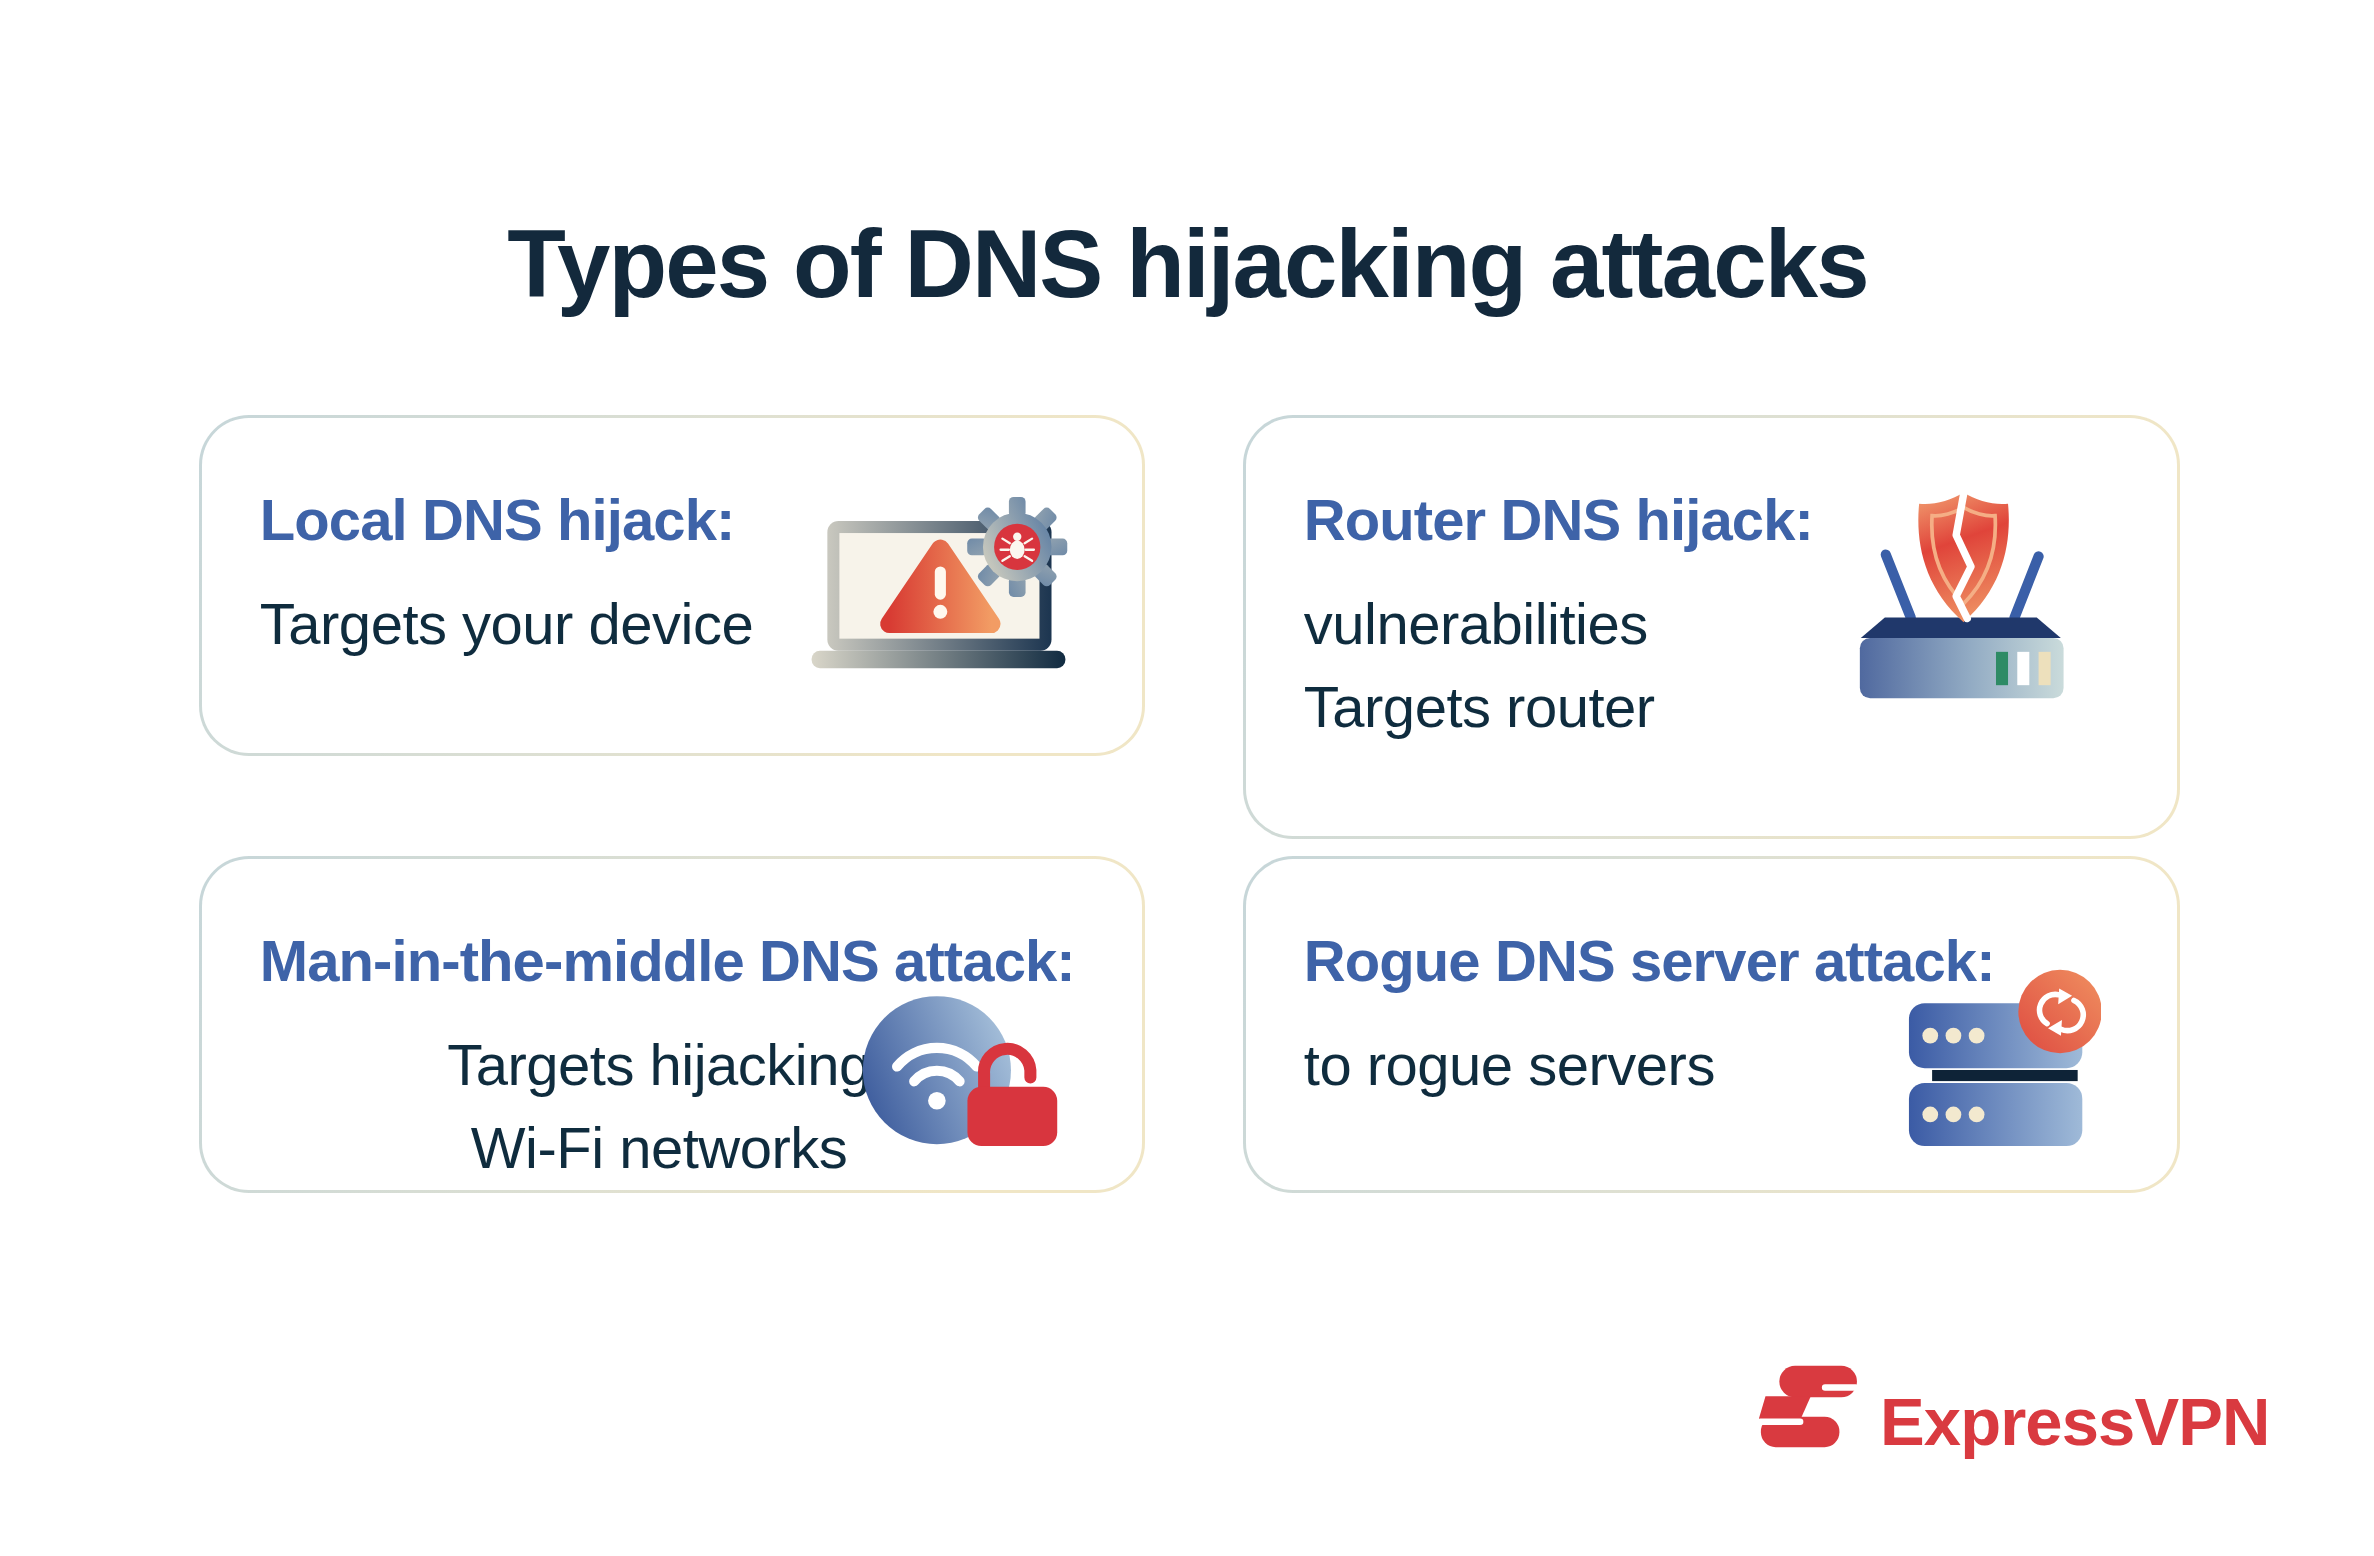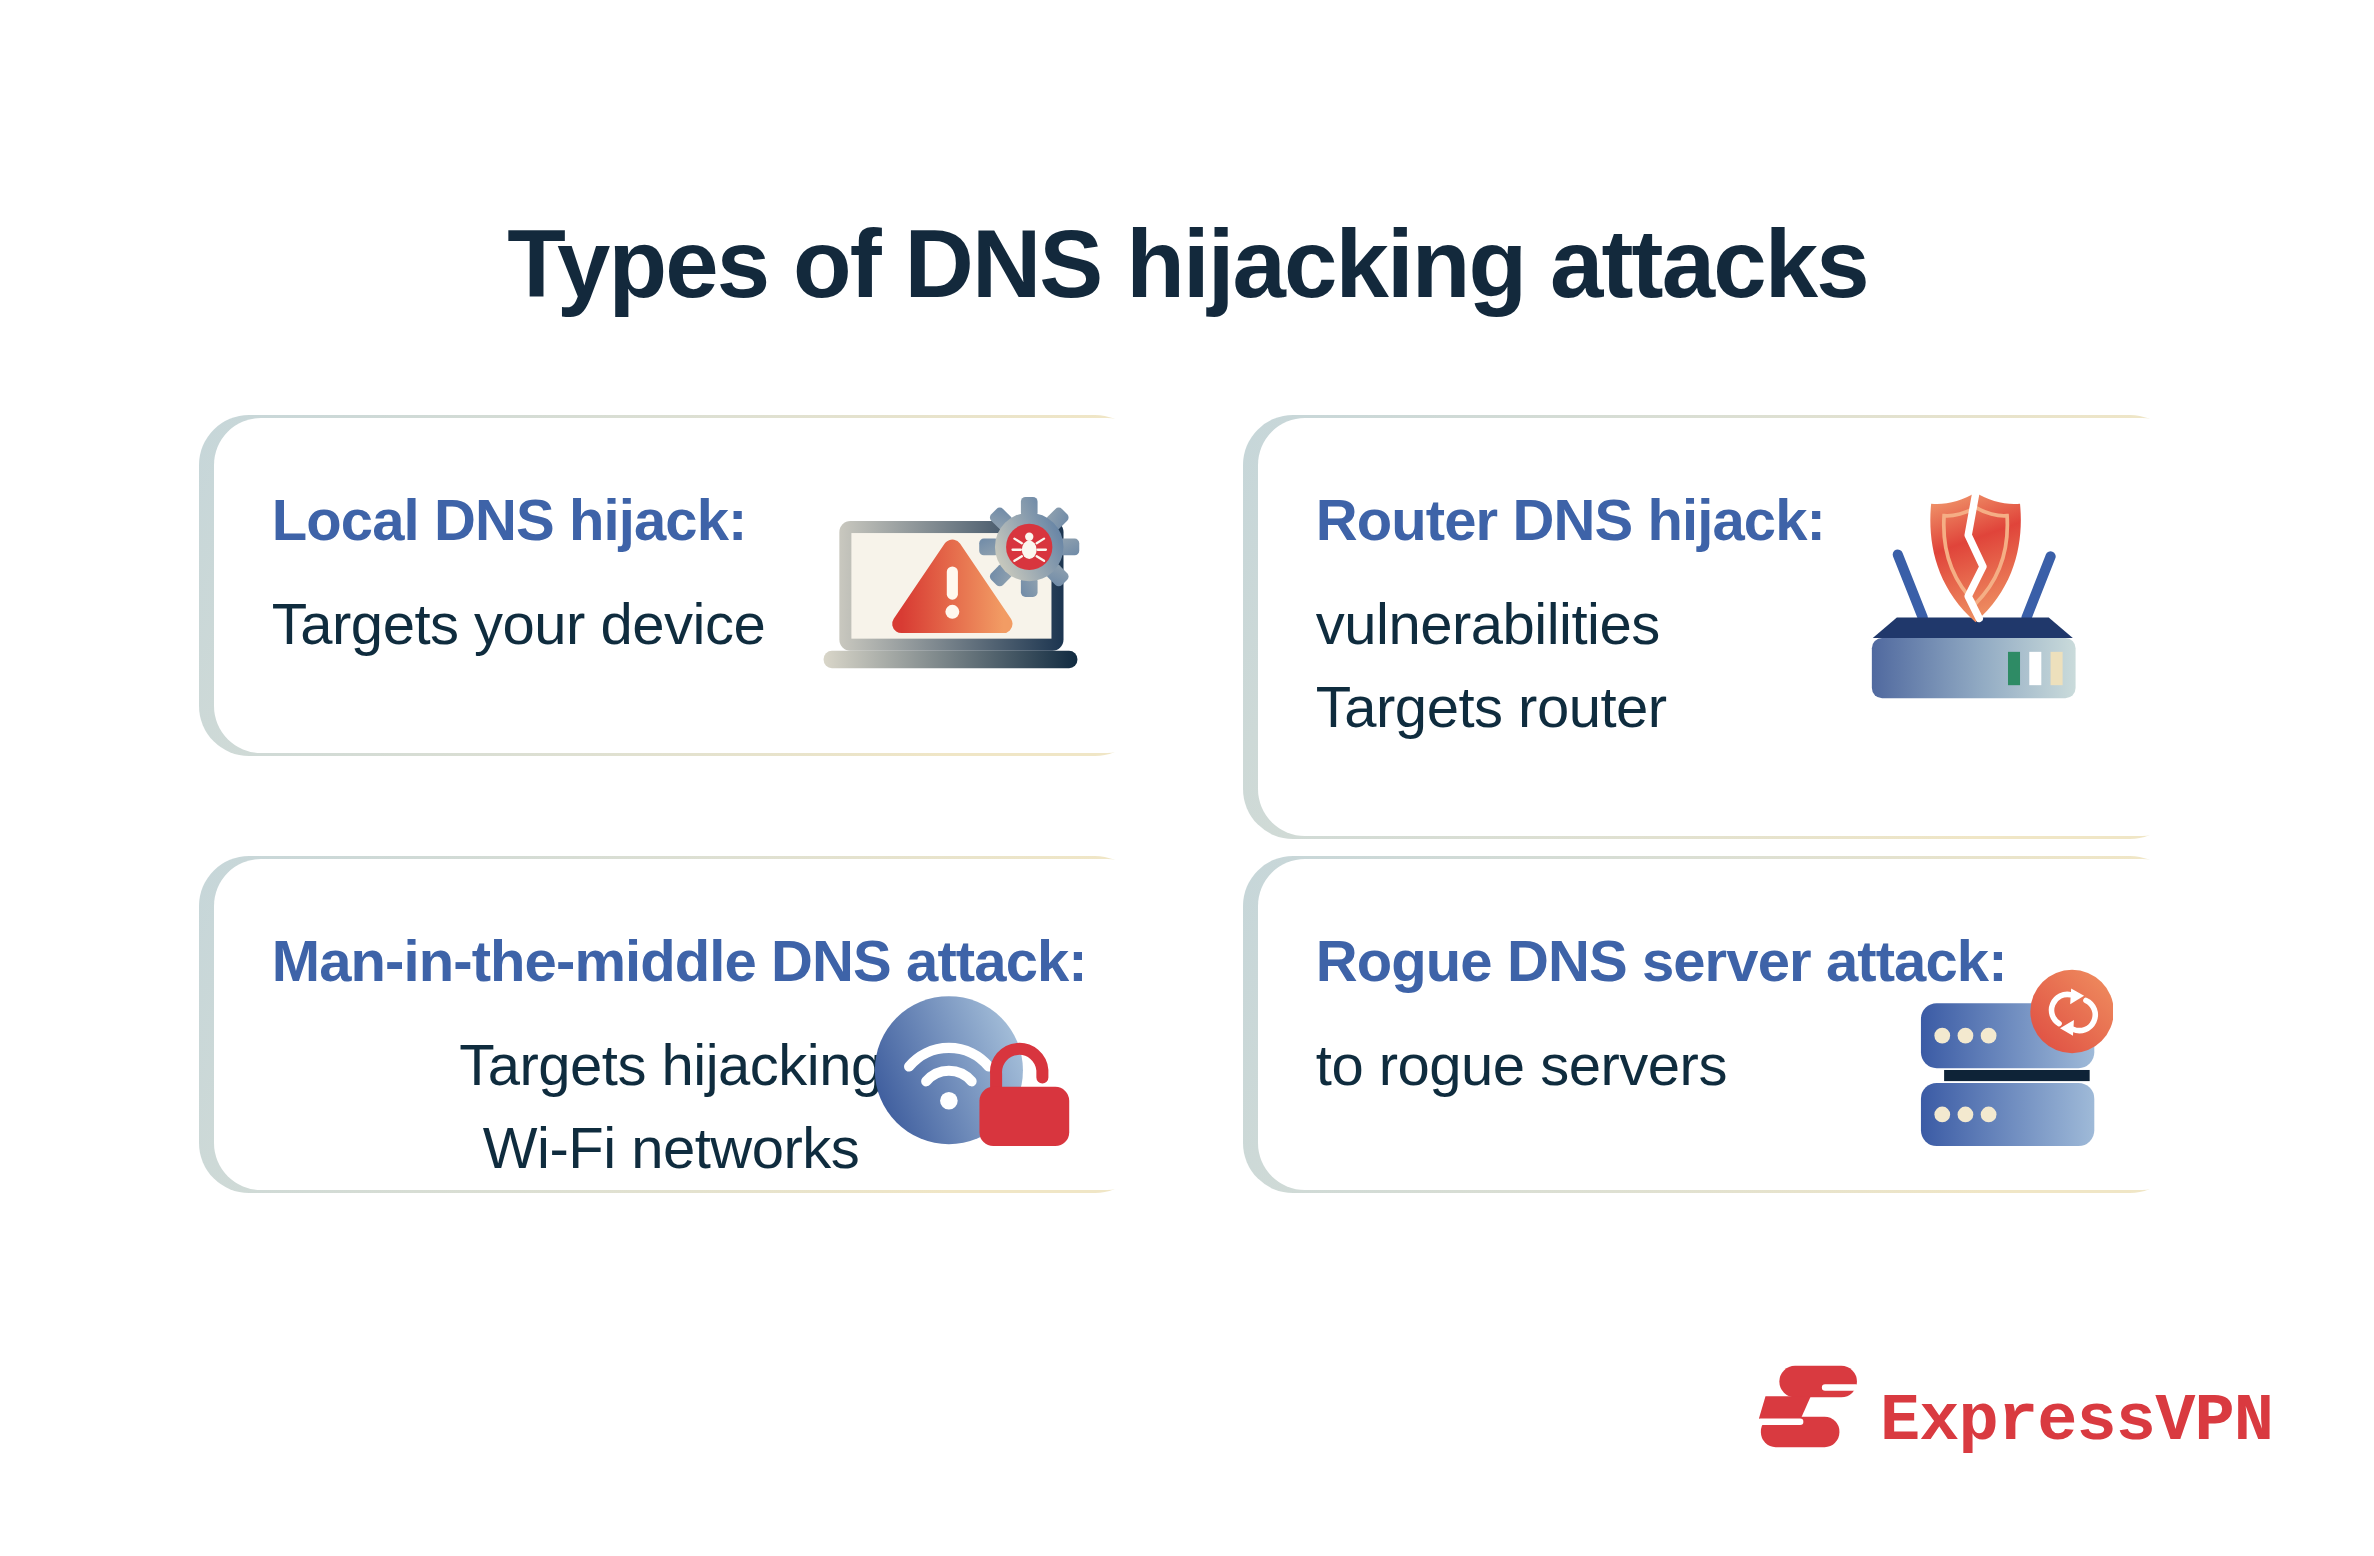--- a/index.html
+++ b/index.html
@@ -10,21 +10,21 @@
   .page-title{
     position:absolute;top:152px;left:0;width:2375px;text-align:center;
     font-size:96px;font-weight:600;letter-spacing:-1.9px;color:#13293C;line-height:1;
   }
   .card{
     position:absolute;box-sizing:border-box;padding:2.8px;border-radius:50px;
     background:linear-gradient(115deg,#C6D6D9 0%,#DEE0D2 48%,#F0E6C6 82%);
   }
   .card-inner{
     width:100%;height:100%;box-sizing:border-box;background:#ffffff;
-    border-radius:47px;position:relative;padding:69px 84px 0 58px;margin-left:12px;
+    border-radius:47px;position:relative;padding:69px 84px 0 58px;
   }
   #card1{left:199px;top:415px;width:946px;height:341px;}
   #card2{left:1243px;top:415px;width:937px;height:424px;}
   #card3{left:199px;top:856px;width:946px;height:337px;text-align:center;}
   #card4{left:1243px;top:856px;width:937px;height:337px;}
   .card-heading{
     margin:0;font-size:58px;font-weight:700;letter-spacing:-0.9px;
     color:#3E63A8;line-height:1.15;white-space:nowrap;
   }
   .card-body{
@@ -33,21 +33,21 @@
   }
   .icon-svg{position:absolute;}
   #card1 .icon-svg{width:269px;height:176px;right:69px;top:78px;}
   #card2 .icon-svg{width:213px;height:213px;right:106px;top:69px;}
   #card3 .icon-svg{width:199px;height:153px;right:82px;top:137px;}
   #card4 .icon-svg{width:195px;height:178px;right:76px;top:109px;}
   .brand-footer{position:absolute;left:1759px;top:1364px;width:436px;height:93px;}
   .brand-mark{position:absolute;left:0;top:0;width:98px;height:85px;}
   .brand-wordmark{
     position:absolute;left:121px;top:24px;
-    font-family:Liberation Mono, monospace;font-size:67px;font-weight:700;
+    font-family:Liberation Sans, sans-serif;font-size:67px;font-weight:700;
     letter-spacing:-0.9px;color:#D93A40;line-height:1;white-space:nowrap;
   }
 </style>
 </head>
 <body>
 
 <h1 class="page-title">Types of DNS hijacking attacks</h1>
 
 <div class="card" id="card1">
   <div class="card-inner">

